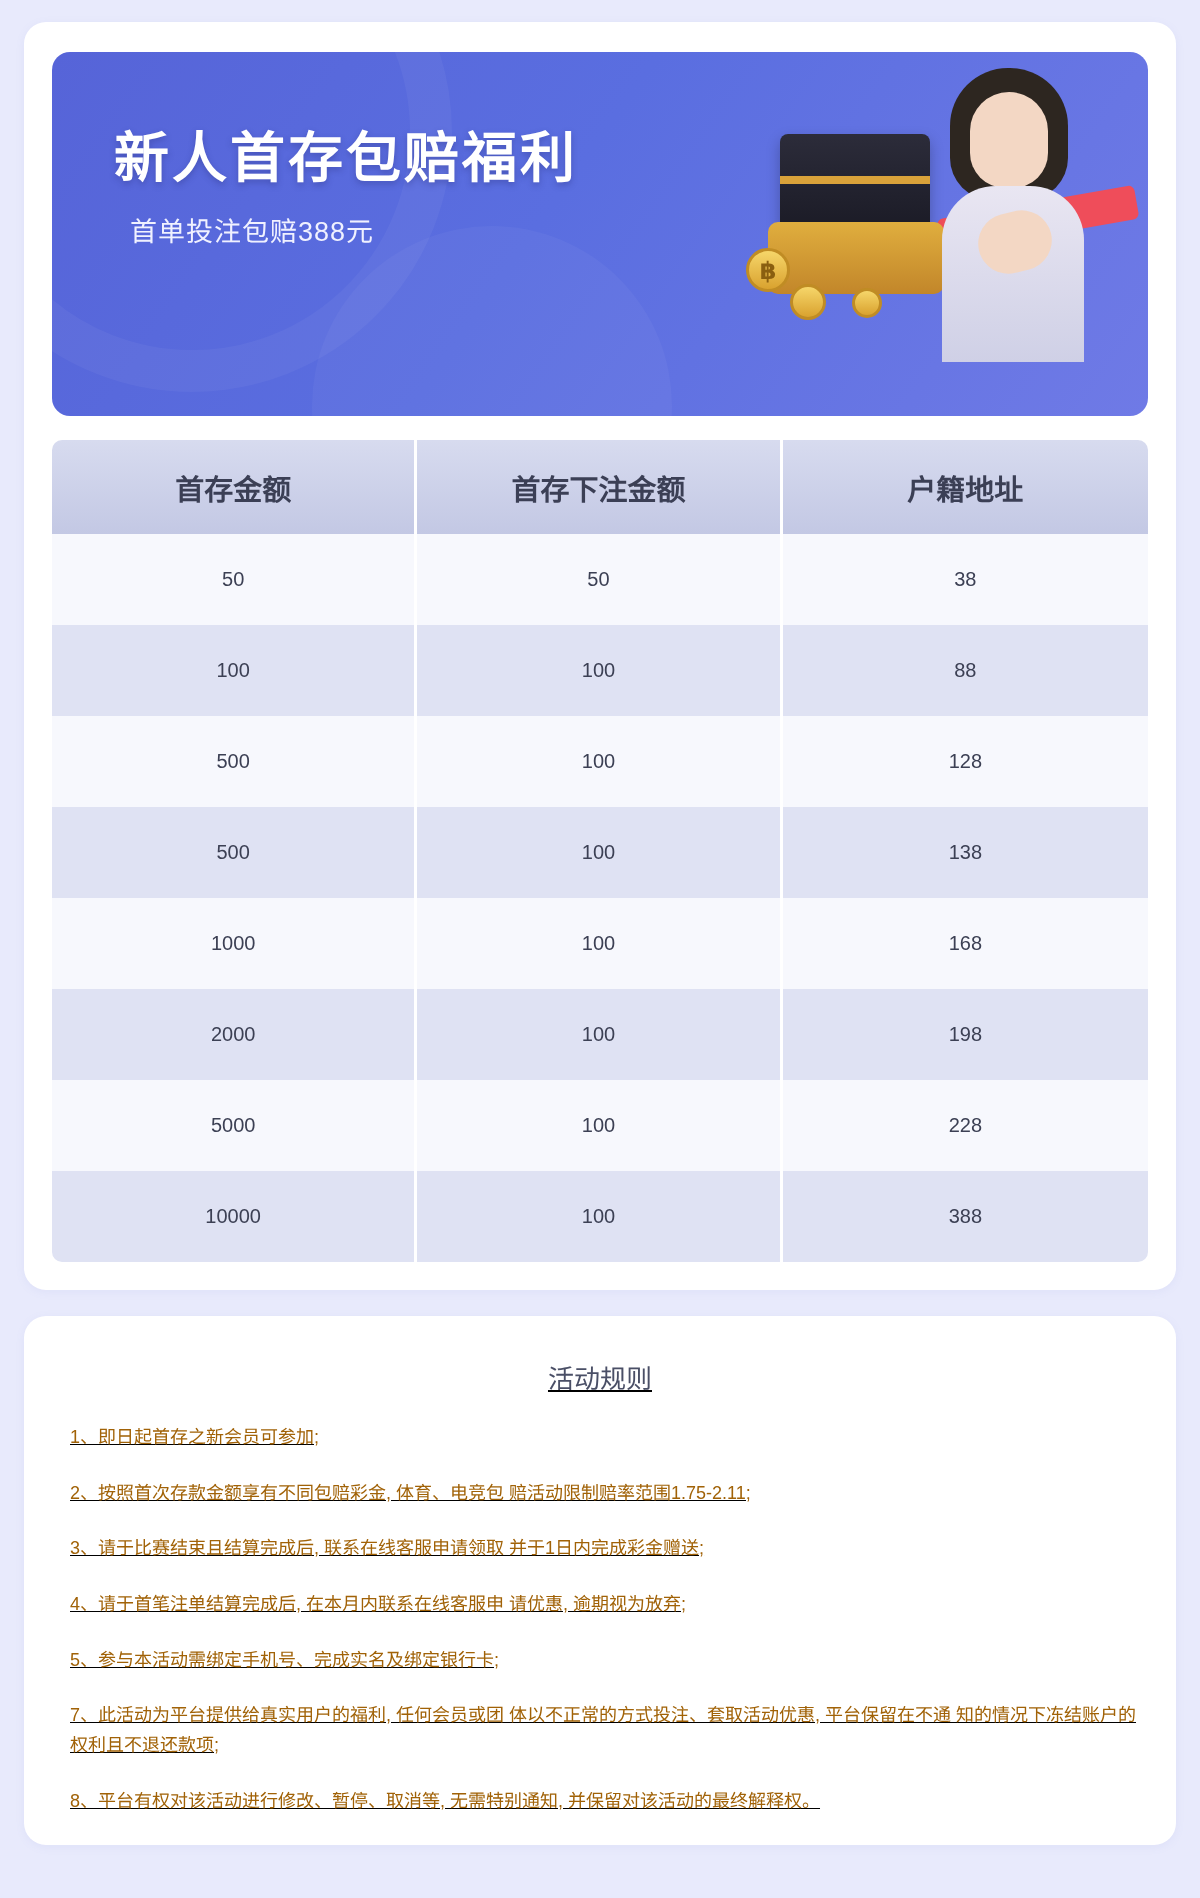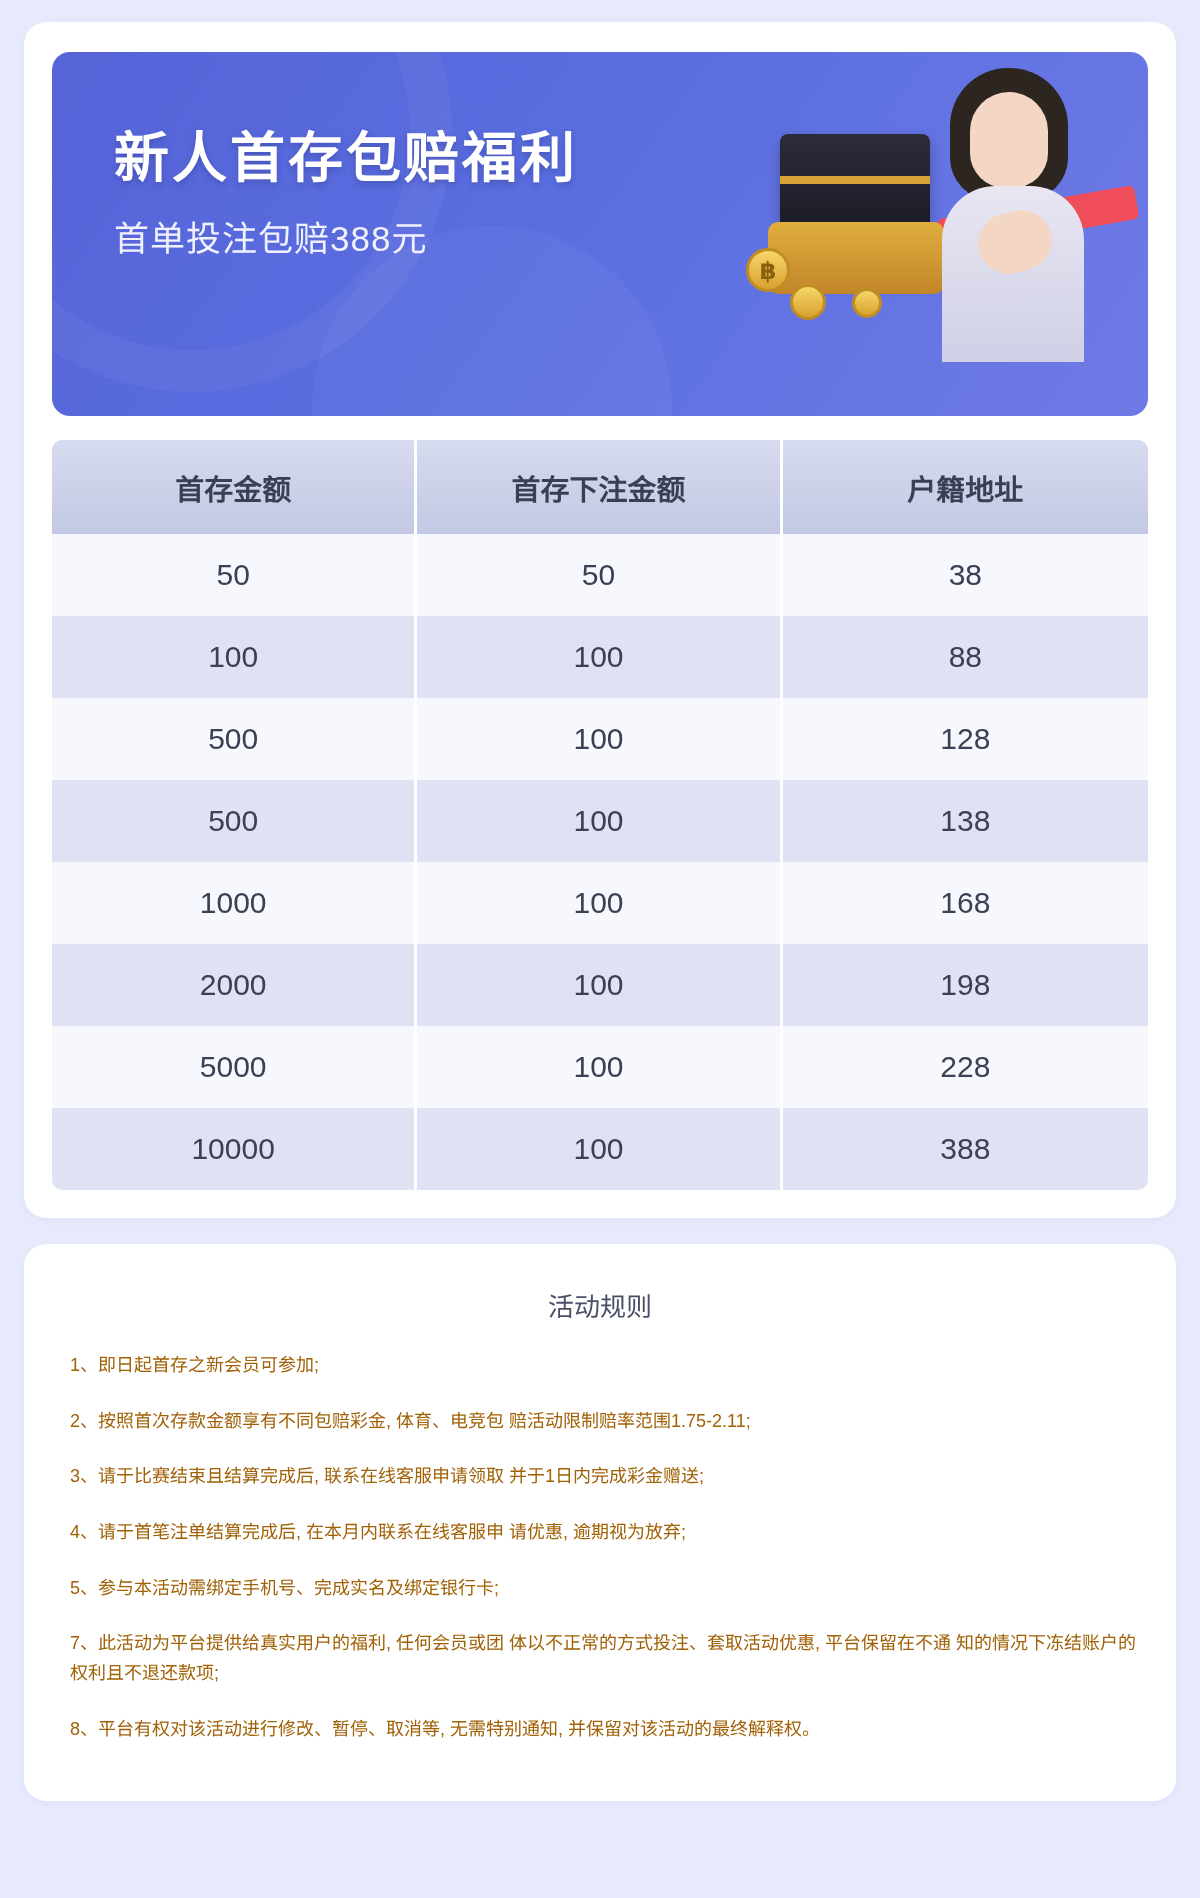--- a/index.html
+++ b/index.html
@@ -55,23 +55,23 @@
     color: #ffffff;
     font-size: 55px;
     font-weight: bold;
     letter-spacing: 3px;
     text-shadow: 0 3px 6px rgba(40,45,120,0.35);
     margin: 0 0 22px 0;
     line-height: 1.05;
   }
   .banner-sub {
     color: #f0f1ff;
-    font-size: 35px;
+    font-size: 27px;
     letter-spacing: 1px;
-    margin: 0;
+    margin: 16px;
   }
 
   
   .banner-art {
     position: absolute;
     right: 0; top: 0; bottom: 0;
     width: 420px;
     z-index: 3;
   }
   .ribbon {
@@ -161,32 +161,33 @@
     color: #3b3f55;
     font-size: 29px;
     font-weight: bold;
     padding: 26px 8px;
     text-align: center;
     border-right: 3px solid #ffffff;
   }
   thead th:last-child { border-right: none; }
   tbody td {
     text-align: center;
-    font-size: 30px;
+    font-size: 20px;
     color: #3c4054;
-    padding: 24px 0;
+    padding: 34px 0;
     border-right: 3px solid #ffffff;
   }
   tbody td:last-child { border-right: none; }
   tbody tr:nth-child(odd) td { background: #f7f8fd; }
   tbody tr:nth-child(even) td { background: #dfe2f3; }
 
   
   .card-rules {
-    padding: 30px 34px 56px 34px;
+    padding: 30px 34px 28px 34px;
+    text-decoration: underline;
   }
   .rules-title {
     text-align: center;
     font-size: 26px;
     color: #4a4f66;
     margin: 12px 0 28px 0;
     font-weight: normal;
   }
   .rule-item {
     font-size: 18px;

